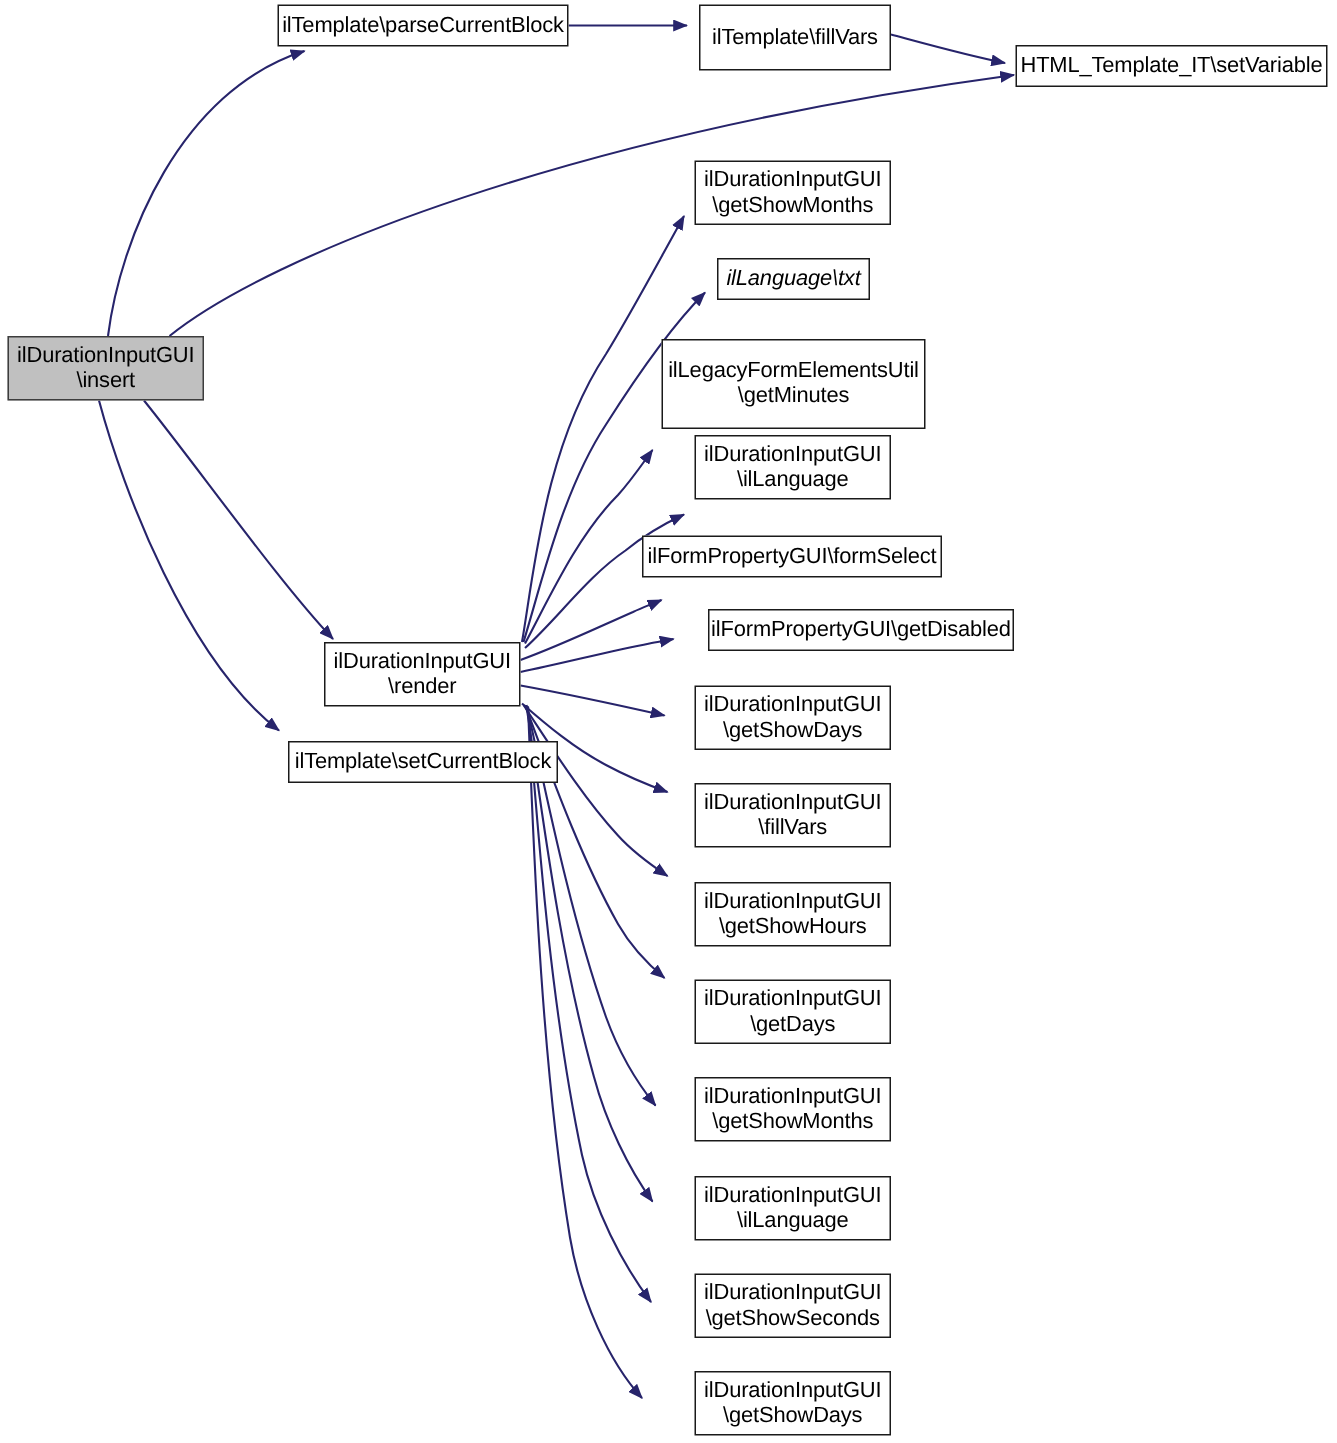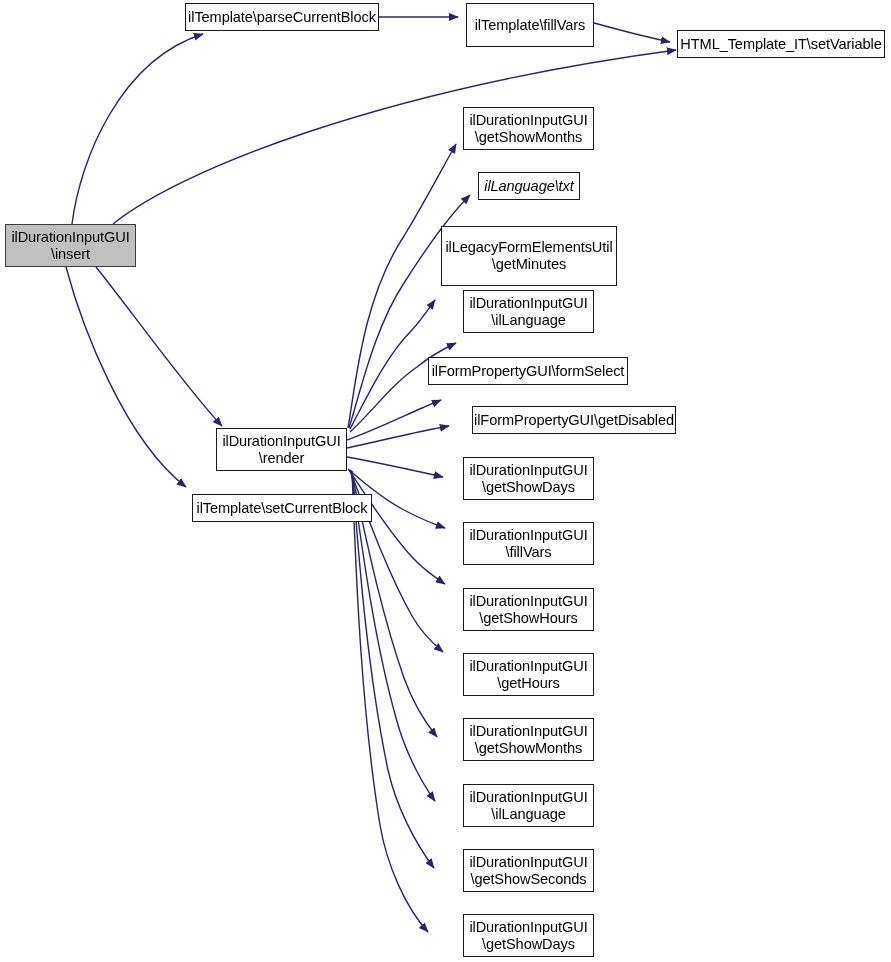--- a/index.html
+++ b/index.html
@@ -105,20 +105,20 @@
       <div class="node" style="left: 478px; top: 172px; width: 102px; height: 28px; font-style: italic;"><span>ilLanguage\txt</span></div>
       <div class="node" style="left: 441px; top: 226px; width: 176px; height: 60px;"><span>ilLegacyFormElementsUtil</span><span class="line2">\getMinutes</span></div>
       <div class="node" style="left: 463px; top: 290px; width: 131px; height: 43px;"><span>ilDurationInputGUI</span><span class="line2">\ilLanguage</span></div>
       <div class="node" style="left: 428px; top: 357px; width: 200px; height: 28px;"><span>ilFormPropertyGUI\formSelect</span></div>
       <div class="node" style="left: 428px; top: 406px; width: 204px; height: 28px; margin-left: 44px;"><span>ilFormPropertyGUI\getDisabled</span></div>
       <div class="node" style="left: 216px; top: 428px; width: 131px; height: 43px;"><span>ilDurationInputGUI</span><span class="line2">\render</span></div>
       <div class="node" style="left: 463px; top: 457px; width: 131px; height: 43px;"><span>ilDurationInputGUI</span><span class="line2">\getShowDays</span></div>
       <div class="node" style="left: 192px; top: 494px; width: 180px; height: 28px;"><span>ilTemplate\setCurrentBlock</span></div>
       <div class="node" style="left: 463px; top: 522px; width: 131px; height: 43px;"><span>ilDurationInputGUI</span><span class="line2">\fillVars</span></div>
       <div class="node" style="left: 463px; top: 588px; width: 131px; height: 43px;"><span>ilDurationInputGUI</span><span class="line2">\getShowHours</span></div>
-      <div class="node" style="left: 463px; top: 653px; width: 131px; height: 43px;"><span>ilDurationInputGUI</span><span class="line2">\getHours</span></div>
+      <div class="node" style="left: 463px; top: 653px; width: 131px; height: 43px;"><span>ilDurationInputGUI</span><span class="line2">\getDays</span></div>
       <div class="node" style="left: 463px; top: 718px; width: 131px; height: 43px;"><span>ilDurationInputGUI</span><span class="line2">\getShowMonths</span></div>
       <div class="node" style="left: 463px; top: 784px; width: 131px; height: 43px;"><span>ilDurationInputGUI</span><span class="line2">\ilLanguage</span></div>
       <div class="node" style="left: 463px; top: 849px; width: 131px; height: 43px;"><span>ilDurationInputGUI</span><span class="line2">\getShowSeconds</span></div>
       <div class="node" style="left: 463px; top: 914px; width: 131px; height: 43px;"><span>ilDurationInputGUI</span><span class="line2">\getShowDays</span></div>
     </div>
 
 </div>
 
 </body></html>

